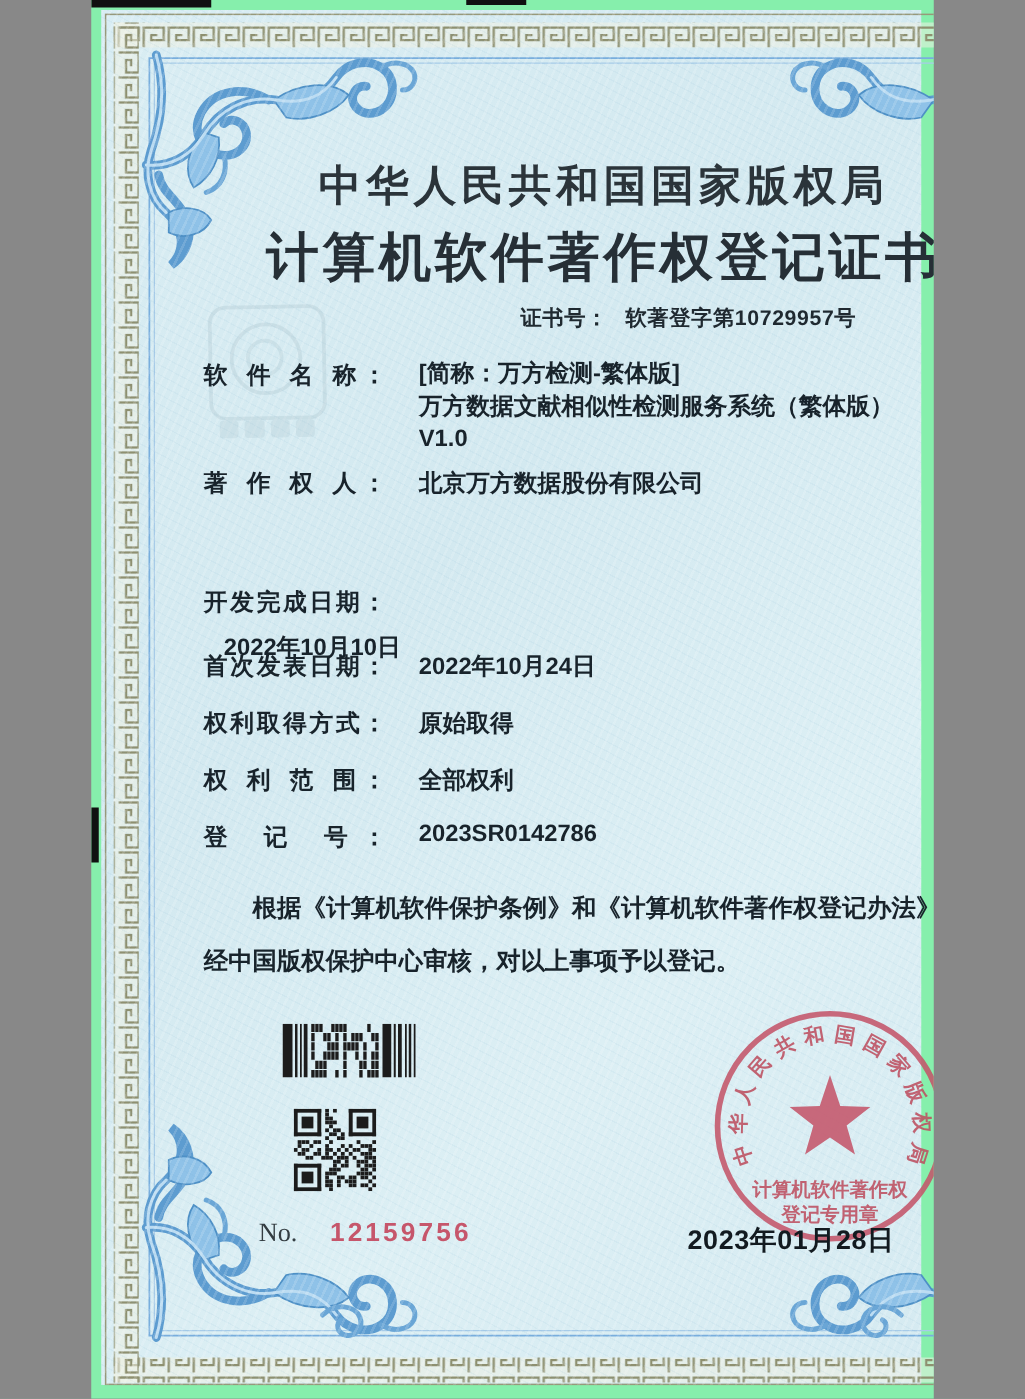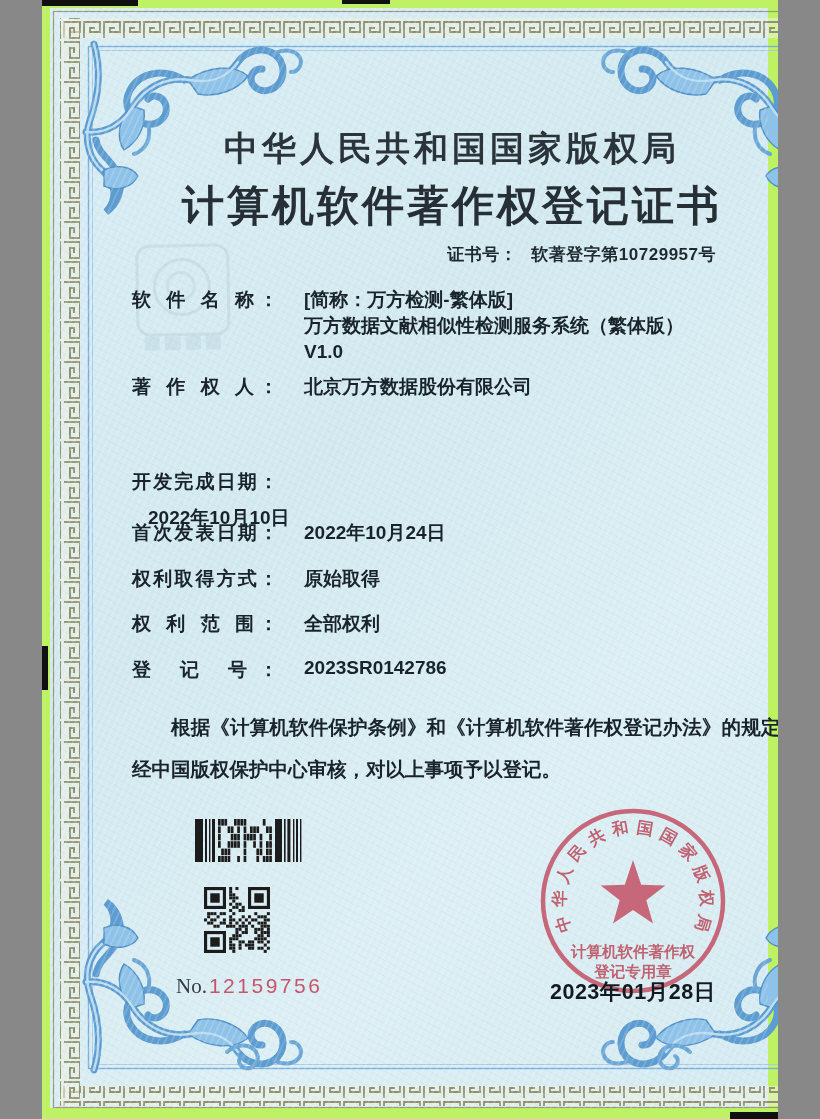--- a/index.html
+++ b/index.html
@@ -1,18 +1,18 @@
 <!DOCTYPE html>
 <html><head>
 <meta charset="utf-8">
 <style>
   html,body{margin:0;padding:0;background:#888;}
   .page{
-    position:relative;width:736px;height:1119px;margin:0 auto;
-    background:#bef264;overflow:hidden;
+    position:relative;width:674px;height:1119px;margin:0 auto;
+    background:#86efac;overflow:hidden;
     font-family:"Liberation Sans",sans-serif;
   }
   .cert-bg{
     position:absolute;left:8px;top:8px;right:10px;bottom:11px;
     background:linear-gradient(135deg,#d9edf3 0%,#d3e9f0 40%,#dceff4 70%,#d5eaf1 100%);
   }
   .texture{
     position:absolute;left:8px;top:8px;right:10px;bottom:11px;pointer-events:none;
     background:
       repeating-linear-gradient(115deg, rgba(255,255,255,.14) 0 2px, transparent 2px 6px),
@@ -58,26 +58,26 @@
   .statement{
     position:absolute;left:90px;top:706px;width:668px;
     font-size:19.5px;font-weight:700;color:#18232b;
     line-height:42px;text-indent:2em;text-align:justify;
   }
   
   .barcode{position:absolute;left:153px;top:819px;width:108px;height:43px;}
   .qrcode{position:absolute;left:162px;top:887px;width:66px;height:66px;}
   .serial{position:absolute;left:134px;top:974px;font-size:21px;}
   .serial .no-lbl{font-family:"Liberation Serif",serif;color:#343d42;}
-  .serial .no-val{color:#c6566b;font-weight:400;letter-spacing:2.5px;margin-left:2px;}
+  .serial .no-val{color:#c6566b;font-weight:700;letter-spacing:2.5px;margin-left:26px;}
   .seal{position:absolute;left:492px;top:806px;width:200px;height:200px;opacity:.88;}
   .seal text{font-weight:700;}
   .issue-date{
     position:absolute;left:477px;top:977px;font-size:21.5px;font-weight:700;
-    color:#121a20;letter-spacing:.5px;margin-left:31px;
+    color:#121a20;letter-spacing:.5px;
   }
   
   .watermark{position:absolute;left:94px;top:244px;width:100px;height:110px;opacity:.5;transform:rotate(-1deg);}
   .wm-box{position:absolute;left:0;top:0;width:88px;height:86px;border:3px solid rgba(168,194,204,.6);border-radius:14px;}
   .wm-circle{position:absolute;left:17px;top:14px;width:52px;height:52px;border:3px solid rgba(168,194,204,.6);border-radius:50%;}
   .wm-c2{position:absolute;left:30px;top:27px;width:24px;height:24px;border:3px solid rgba(168,194,204,.55);border-radius:50%;}
   .wm-text{position:absolute;left:8px;top:92px;width:76px;height:14px;display:flex;gap:5px;}
   .wm-text span{flex:1;background:rgba(168,194,204,.5);border-radius:3px;}
   
   .artifact{position:absolute;background:#101010;}

